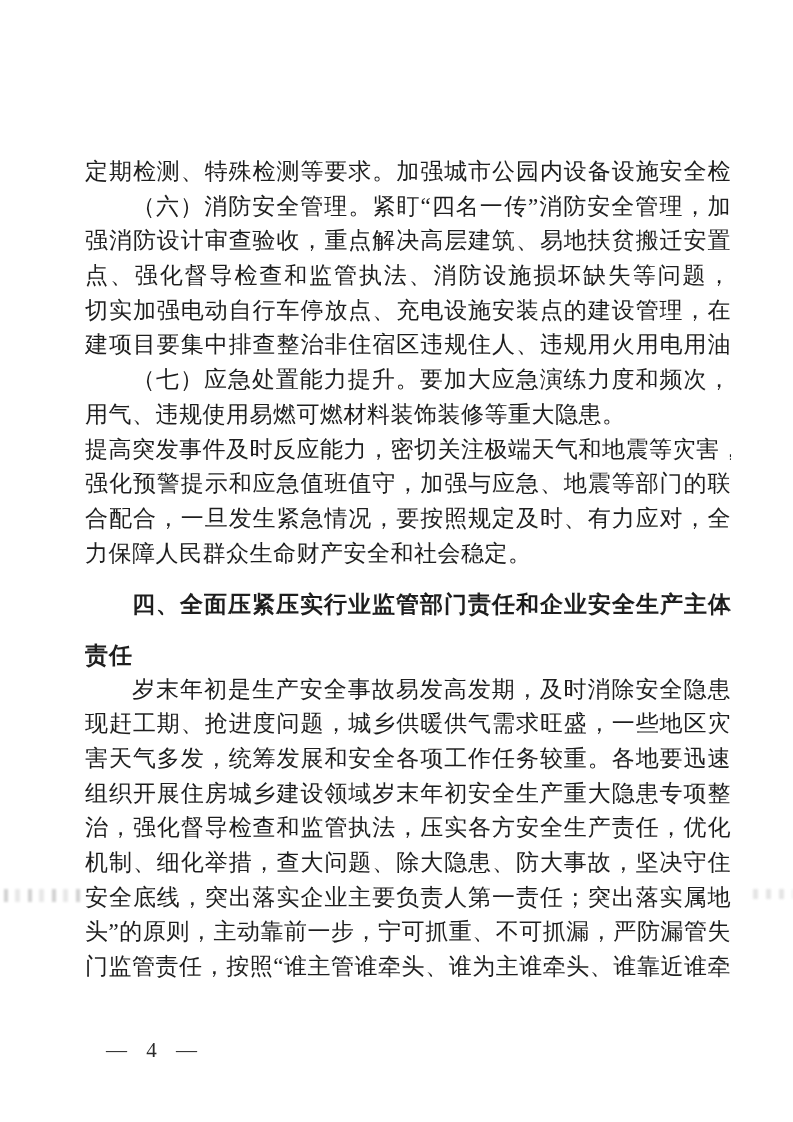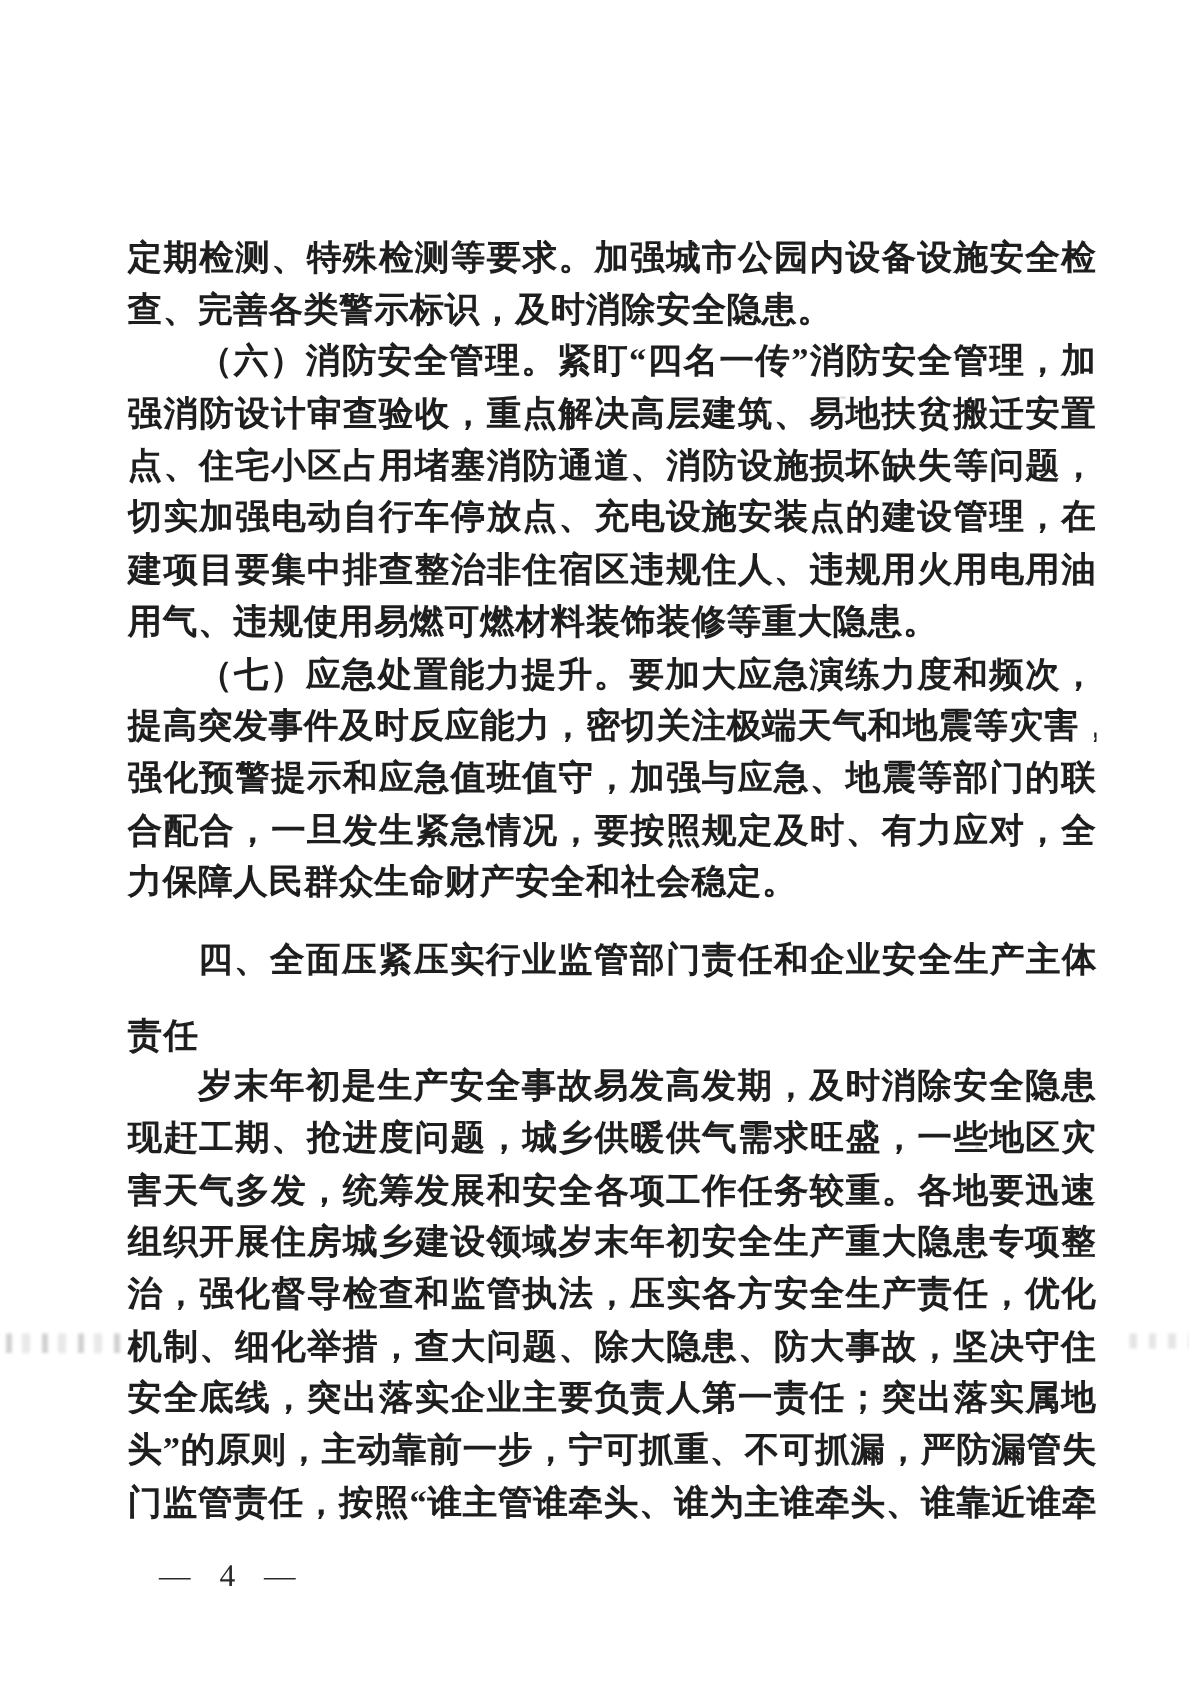--- a/index.html
+++ b/index.html
@@ -24,21 +24,20 @@
   .ln {
     height: 34.7px;
     line-height: 34.7px;
     font-size: 23px;
     color: #1e1e1e;
     text-align: justify;
     text-align-last: justify;
     overflow: hidden;
     white-space: nowrap;
     letter-spacing: 0.5px;
-    font-weight: bold;
   }
   
   .ln.end {
     text-align-last: left;
   }
   
   .ln.ind {
     padding-left: 47px;
   }
   
@@ -96,28 +95,27 @@
   .speck-2 { left: 560px; top: 264px; width: 4px; height: 2px; }
   .speck-3 { left: 650px; top: 764px; width: 3px; height: 3px; }
 </style>
 </head>
 <body>
 
 <div class="page">
 
   <div class="textblock">
     <div class="ln">定期检测、特殊检测等要求。加强城市公园内设备设施安全检</div>
-    <div class="ln end">查、完善各类警示标识，及时消除安全隐患。</div>
     <div class="ln ind">（六）消防安全管理。紧盯“四名一传”消防安全管理，加</div>
     <div class="ln">强消防设计审查验收，重点解决高层建筑、易地扶贫搬迁安置</div>
-    <div class="ln">点、住宅小区占用堵塞消防通道、消防设施损坏缺失等问题，</div>
+    <div class="ln">点、强化督导检查和监管执法、消防设施损坏缺失等问题，</div>
     <div class="ln">切实加强电动自行车停放点、充电设施安装点的建设管理，在</div>
     <div class="ln">建项目要集中排查整治非住宿区违规住人、违规用火用电用油</div>
+    <div class="ln ind">（七）应急处置能力提升。要加大应急演练力度和频次，</div>
     <div class="ln end">用气、违规使用易燃可燃材料装饰装修等重大隐患。</div>
-    <div class="ln ind">（七）应急处置能力提升。要加大应急演练力度和频次，</div>
     <div class="ln">提高突发事件及时反应能力，密切关注极端天气和地震等灾害，</div>
     <div class="ln">强化预警提示和应急值班值守，加强与应急、地震等部门的联</div>
     <div class="ln">合配合，一旦发生紧急情况，要按照规定及时、有力应对，全</div>
     <div class="ln end">力保障人民群众生命财产安全和社会稳定。</div>
     <div class="ln ind bold">四、全面压紧压实行业监管部门责任和企业安全生产主体</div>
     <div class="ln end bold">责任</div>
     <div class="ln ind">岁末年初是生产安全事故易发高发期，及时消除安全隐患</div>
     <div class="ln">现赶工期、抢进度问题，城乡供暖供气需求旺盛，一些地区灾</div>
     <div class="ln">害天气多发，统筹发展和安全各项工作任务较重。各地要迅速</div>
     <div class="ln">组织开展住房城乡建设领域岁末年初安全生产重大隐患专项整</div>

